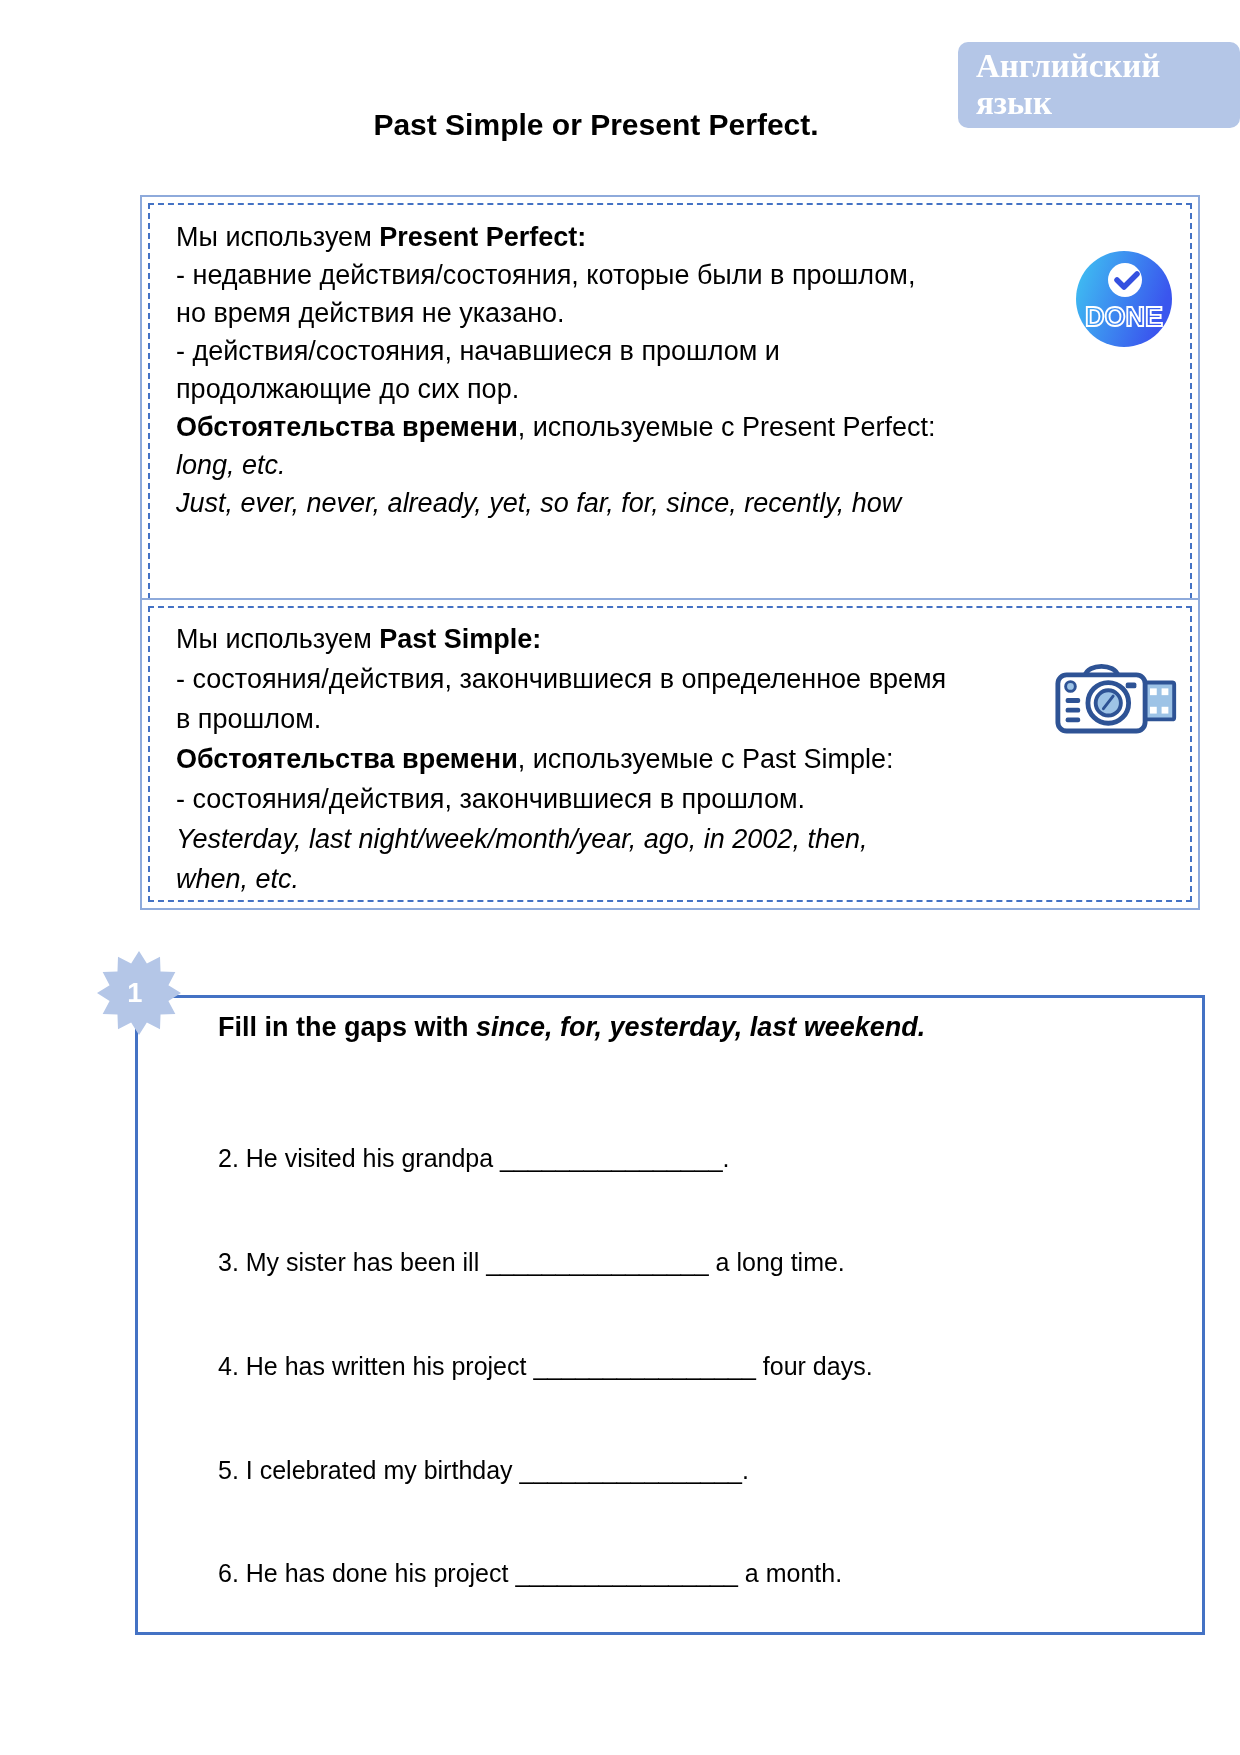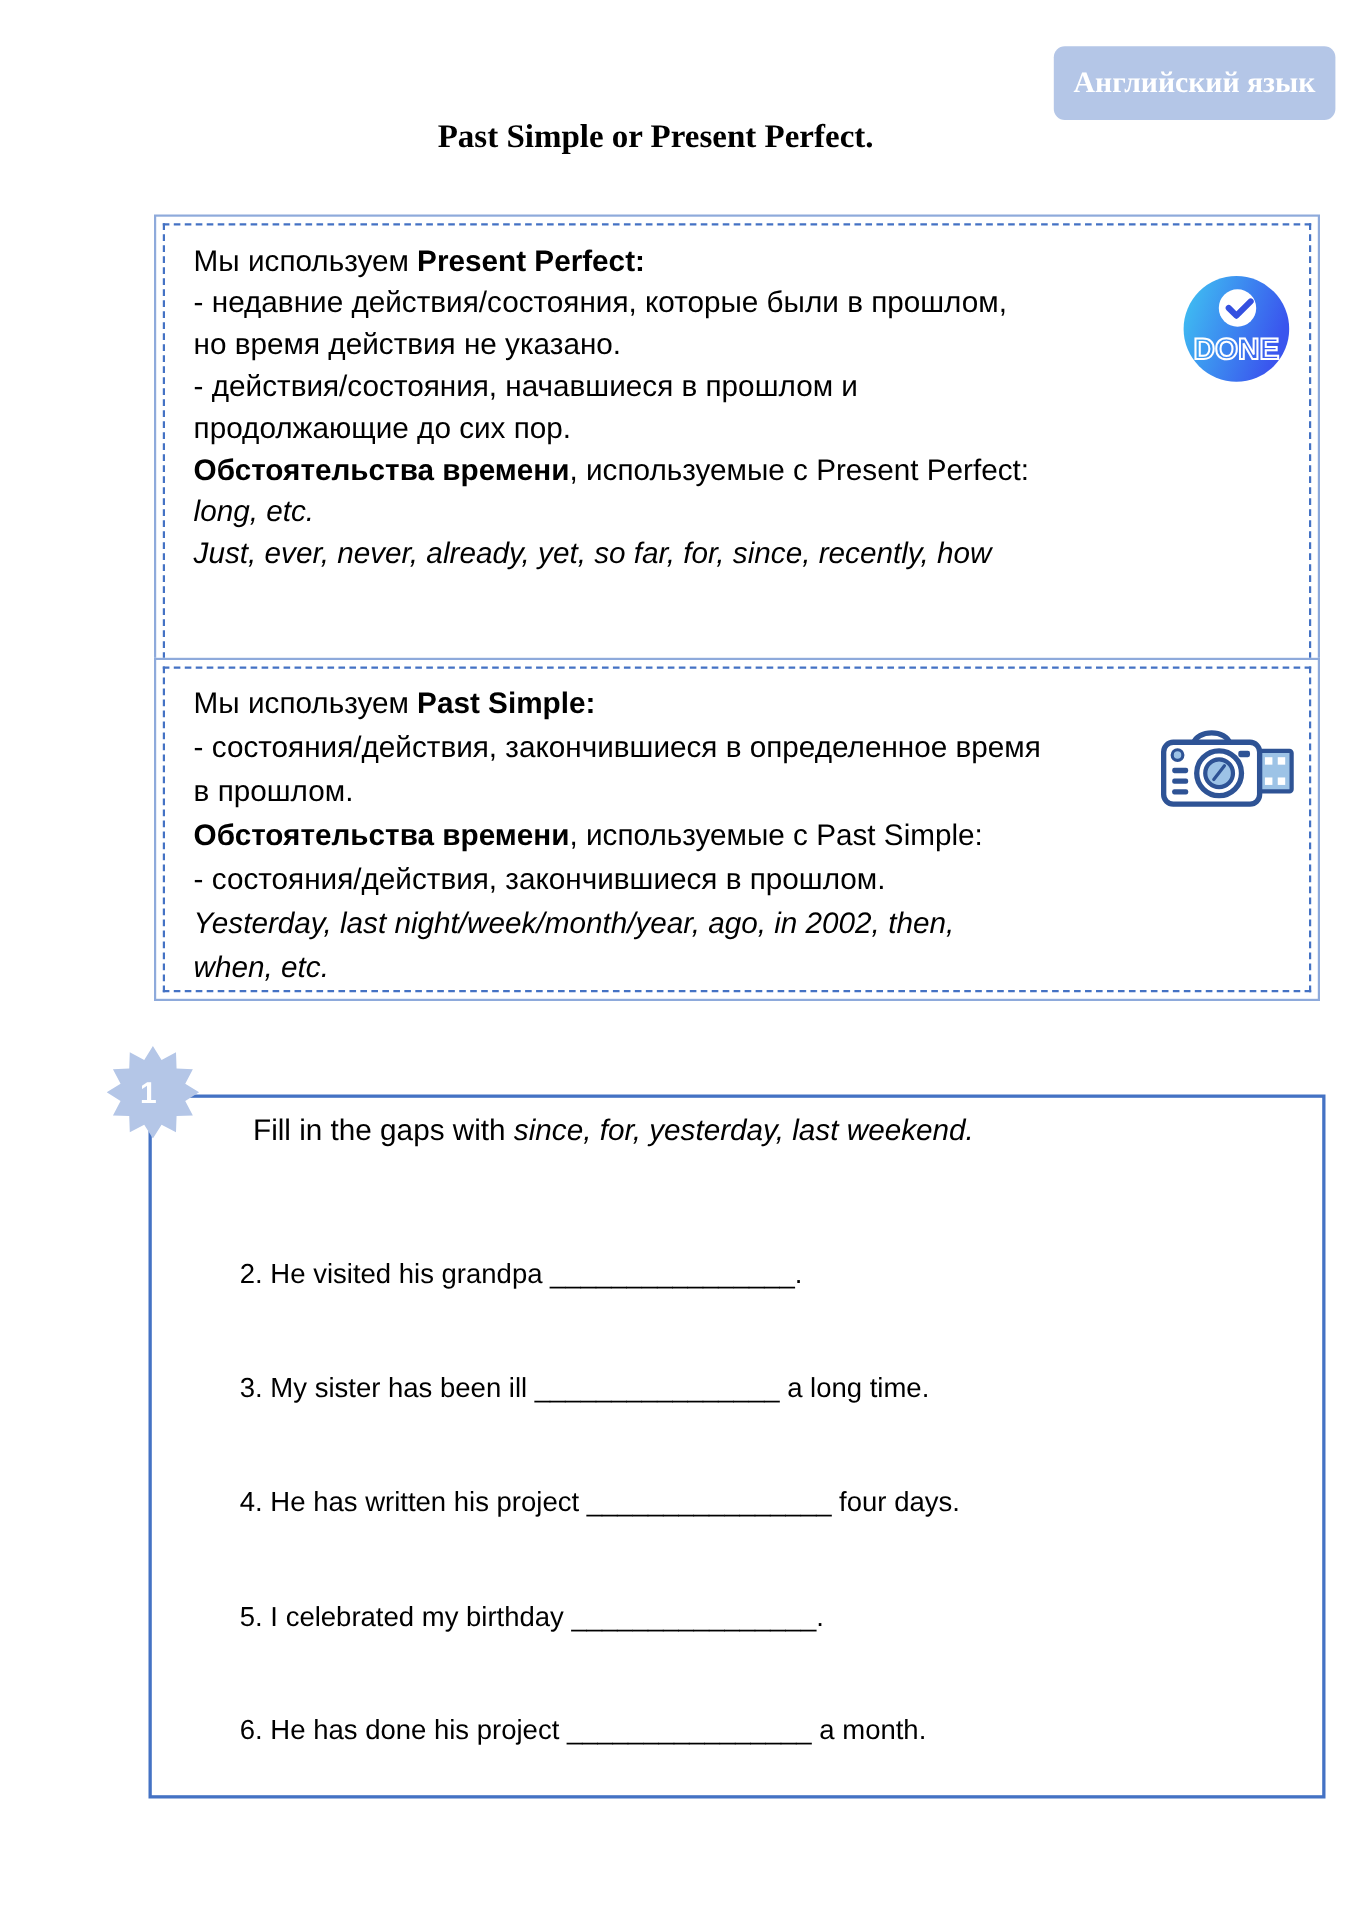--- a/index.html
+++ b/index.html
@@ -4,43 +4,43 @@
 <style>
   html,body { margin:0; padding:0; background:#fff; }
   .page {
     position:relative; width:1240px; height:1755px; background:#fff;
     font-family:"Liberation Sans","DejaVu Sans",sans-serif; color:#000; overflow:hidden;
   }
   
   .header-line { position:absolute; left:125px; top:57px; font-size:22px; white-space:pre; }
   .subject-badge {
     position:absolute; left:958px; top:42px; background:#b4c6e7; color:#fff;
-    font-family:"Liberation Serif","DejaVu Serif",serif; font-weight:bold; font-size:27px;
-    padding:18px 18px; border-radius:10px;
+    font-family:"Liberation Serif","DejaVu Serif",serif; font-weight:bold; font-size:33px;
+    padding:6px 18px; border-radius:10px;
   }
   .doc-title { position:absolute; left:0; top:108px; width:1192px; text-align:center;
-    font-size:30px; font-weight:bold; margin:0;font-family:Liberation Serif, serif; }
+    font-size:30px; font-weight:bold; margin:0; }
   
   .info-box { position:absolute; left:140px; width:1060px; border:2px solid #8eaadb; background:#fff; box-sizing:border-box; }
   .info-box.pp { top:195px; height:432px; }
   .info-box.ps { top:598px; height:312px; }
   .info-inner { position:absolute; left:6px; right:6px; top:6px; bottom:6px;
     border:2px dashed #4472c4; padding:13px 14px 0 26px; box-sizing:border-box; font-size:27px; }
   .pp .info-inner { line-height:38px; }
   .ps .info-inner { line-height:40px; padding-top:11px; }
   .iline { display:block; }
   .it { font-style:italic; }
   .clip { display:block; max-width:870px; white-space:nowrap; overflow:hidden; }
   .done-icon { position:absolute; right:16px; top:44px; width:100px; height:100px; }
   .camera-icon { position:absolute; right:8px; top:46px; width:126px; height:88px; background:#fff; padding:2px; }
   
   .ex-box { position:absolute; left:135px; top:995px; width:1070px; height:640px;
     border:3px solid #4472c4; box-sizing:border-box; background:#fff; }
   .star-badge { position:absolute; left:-41px; top:-47px; width:84px; height:84px; }
-  .ex-heading { position:absolute; left:92px; top:14px; font-size:27px; font-weight:normal; white-space:pre; }
+  .ex-heading { position:absolute; left:80px; top:14px; font-size:27px; font-weight:bold; white-space:pre; }
   .sentences { position:absolute; left:80px; top:74px; font-size:25px; line-height:34.6px; white-space:pre; }
 </style>
 </head>
 <body>
 
 <div class="page">
 
 
   <div class="subject-badge">Английский язык</div>
 

